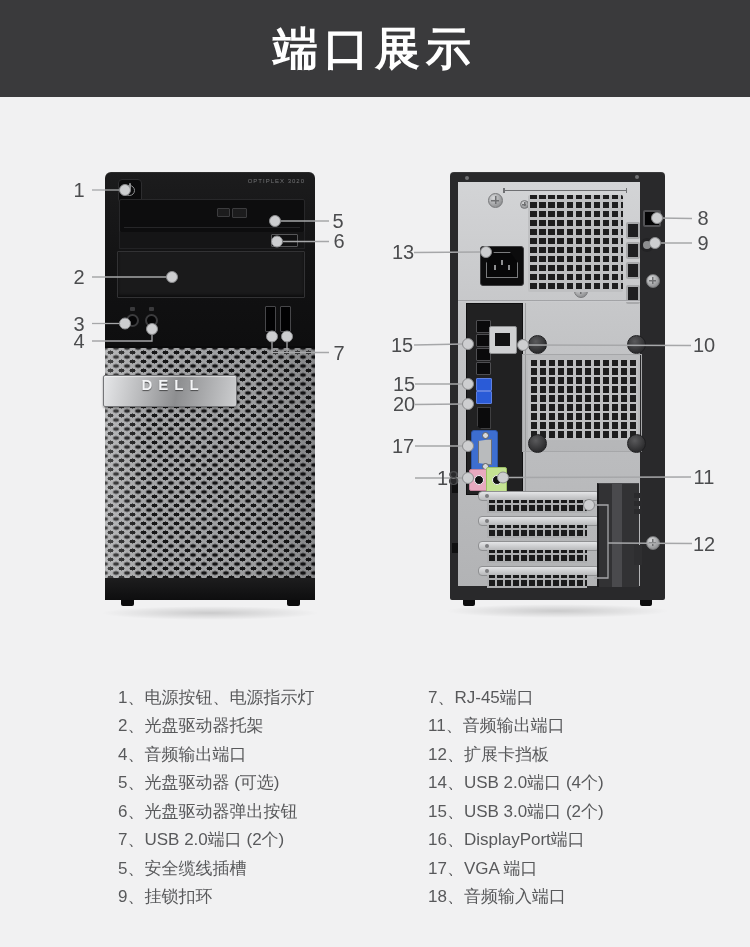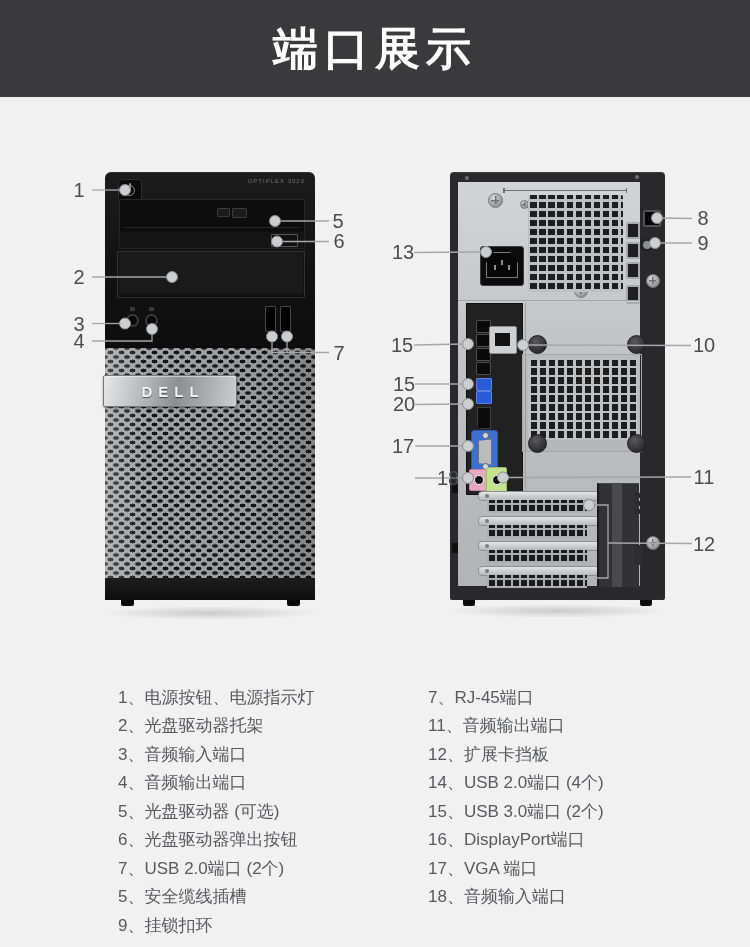--- a/index.html
+++ b/index.html
@@ -57,21 +57,21 @@
   .ft-mesh{position:absolute;left:0;top:174px;width:210px;height:232px;border-top:2px solid #0a0a0b;
     background-color:#a3a4a6;
     background-image:
       linear-gradient(90deg,rgba(255,255,255,.22) 0%,rgba(255,255,255,0) 20%,rgba(0,0,0,.05) 72%,rgba(0,0,0,.18) 100%),
       radial-gradient(ellipse 3.1px 2.1px at 5.5px 4.5px,#151516 92%,rgba(0,0,0,0) 100%),
       radial-gradient(ellipse 3.1px 2.1px at 5.5px 4.5px,#151516 92%,rgba(0,0,0,0) 100%);
     background-size:100% 100%,11px 9px,11px 9px;
     background-position:0 0,0 0,5.5px 4.5px;}
   .dell-badge{position:absolute;left:-2px;top:203px;width:132px;height:30px;z-index:2;
     background:linear-gradient(100deg,#e6e7e9 0%,#b7b8ba 30%,#8d8e90 55%,#cccdcf 100%);
-    border:1px solid #747578;border-radius:2px;display:flex;align-items:center;justify-content:center;
+    border:1px solid #747578;border-radius:2px;display:flex;justify-content:center;
     box-shadow:inset 0 1px 1px rgba(255,255,255,.55),0 1px 2px rgba(0,0,0,.4);}
   .dell-badge span{font-size:15px;font-weight:bold;letter-spacing:6px;color:#f4f5f7;
     text-shadow:0 1px 1px rgba(0,0,0,.55);padding-left:6px;}
   .ft-base{position:absolute;left:0;top:406px;width:210px;height:22px;
     background:linear-gradient(180deg,#1d1d1e,#0e0e0f);}
   .foot{position:absolute;width:13px;height:6px;background:#0a0a0b;border-radius:0 0 2px 2px;top:428px;}
   .foot.f1{left:16px;} .foot.f2{left:182px;}
 
   
   .tower-rear{position:absolute;left:450px;top:172px;width:215px;height:436px;z-index:1;}
@@ -319,21 +319,20 @@
   <span class="co" style="left:403px;top:252px;">13</span>
   <span class="co" style="left:402px;top:345px;">15</span>
   <span class="co" style="left:404px;top:384px;">15</span>
   <span class="co" style="left:404px;top:404px;">20</span>
   <span class="co" style="left:403px;top:446px;">17</span>
   <span class="co" style="left:403px;top:478px;margin-left:45px;">18</span>
 
   <ul class="legend-col left">
     <li>1、电源按钮、电源指示灯</li>
     <li>2、光盘驱动器托架</li>
-    <li>3、音频输入端口</li>
     <li>4、音频输出端口</li>
     <li>5、光盘驱动器 (可选)</li>
     <li>6、光盘驱动器弹出按钮</li>
     <li>7、USB 2.0端口 (2个)</li>
     <li>5、安全缆线插槽</li>
     <li>9、挂锁扣环</li>
   </ul>
   <ul class="legend-col right">
     <li>7、RJ-45端口</li>
     <li>11、音频输出端口</li>

